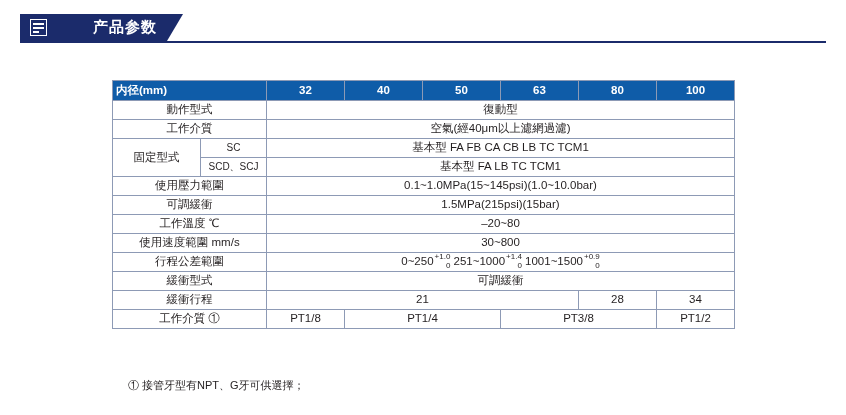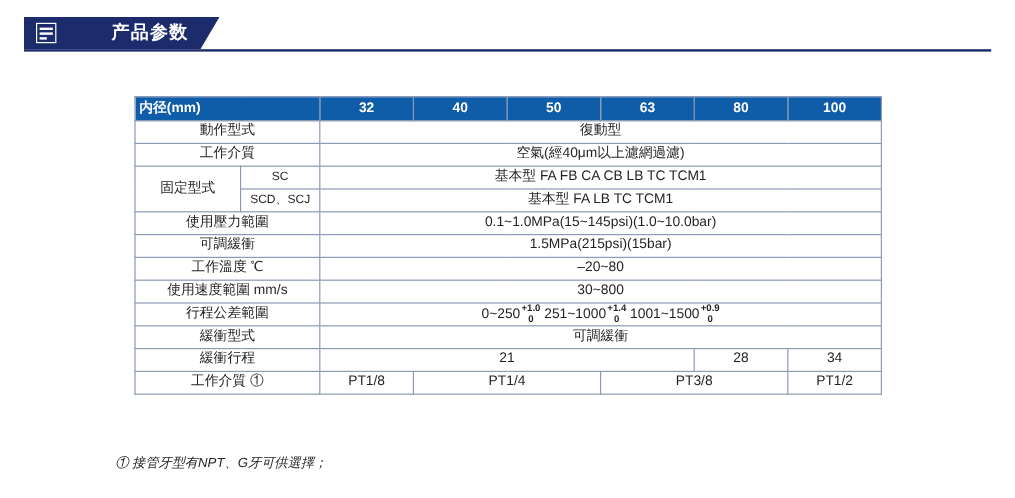--- a/index.html
+++ b/index.html
@@ -120,37 +120,35 @@
   td.sub {
     text-align: left;
     padding-left: 4px;
     font-size: 10px;
   }
   .sup {
     display: inline-block;
     vertical-align: middle;
     font-size: 8px;
     line-height: 1.05;
-    text-align: center;
+    text-align: right;
     margin-left: 1px;
     position: relative;
     top: -0.5px;
-    font-weight: bold;
   }
   .sup span { display: block; }
   .spaced { letter-spacing: 2px; }
 
   .footnote {
     position: absolute;
-    left: 96px;
+    left: 128px;
     top: 378px;
     font-size: 11px;
     color: #231f20;
     white-space: nowrap;
-    font-style: italic;
   }
 </style>
 </head>
 <body>
 
 <div class="header-wrap">
   <div class="header-bar">
     <span class="header-icon">
         <i></i>
       </span>

